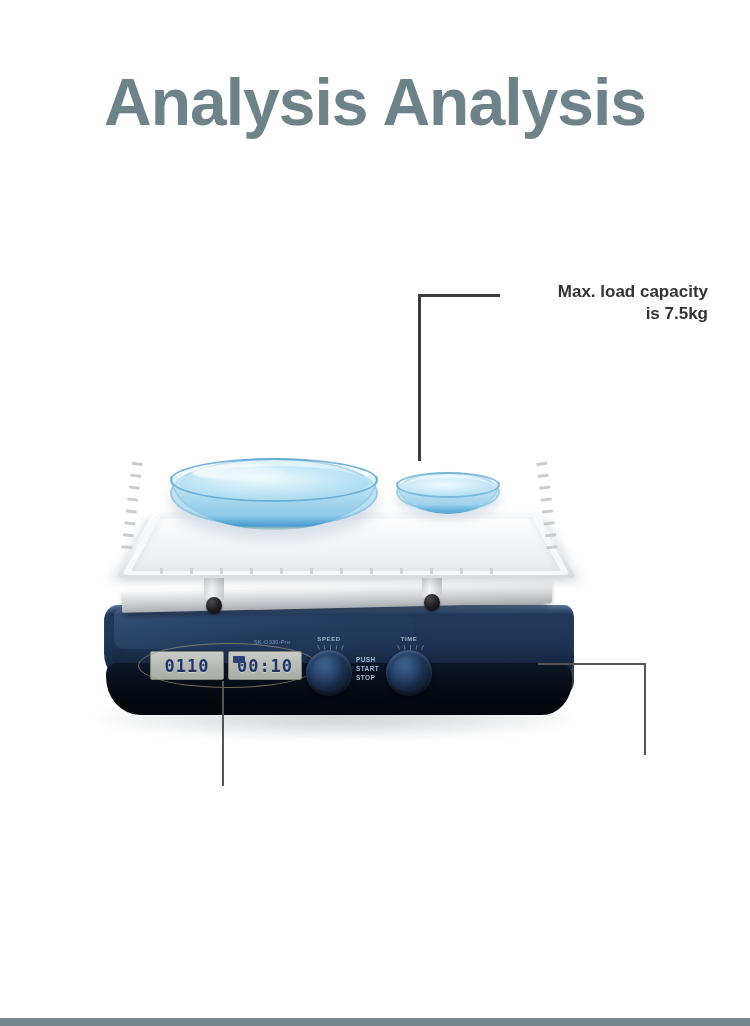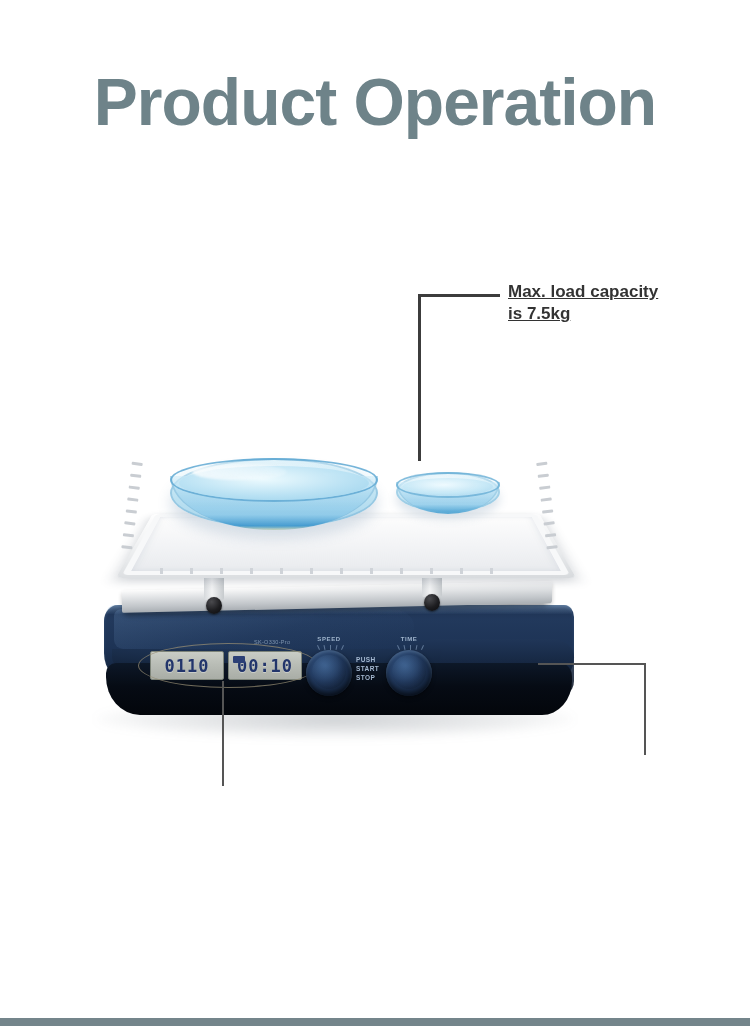--- a/index.html
+++ b/index.html
@@ -39,22 +39,21 @@
     color: #333333;
     font-size: 17px;
     font-weight: bold;
     line-height: 1.32;
     font-family: "Liberation Sans", sans-serif;
   }
   #label-capacity {
     left: 508px;
     top: 281px;
     width: 200px;
-    text-align: left;
-    text-decoration: underline;
+    text-align: right;
   }
   #label-lcd {
     left: 62px;
     top: 796px;
     width: 330px;
     text-align: center;
   }
   #label-panel {
     left: 530px;
     top: 762px;
@@ -506,21 +505,21 @@
     width: 750px;
     height: 8px;
     background: #74858b;
   }
 </style>
 </head>
 <body>
 
 <div id="page">
 
-  <div id="page-title">Product Operation</div>
+  <div id="page-title">Analysis Analysis</div>
 
   <div id="device">
 
     <div id="floor-shadow"></div>
 
     <div id="base-body">
       <div id="base-top">
         <div id="base-top-edge"></div>
         <div id="base-sheen"></div>
         <div id="base-curve"></div>

